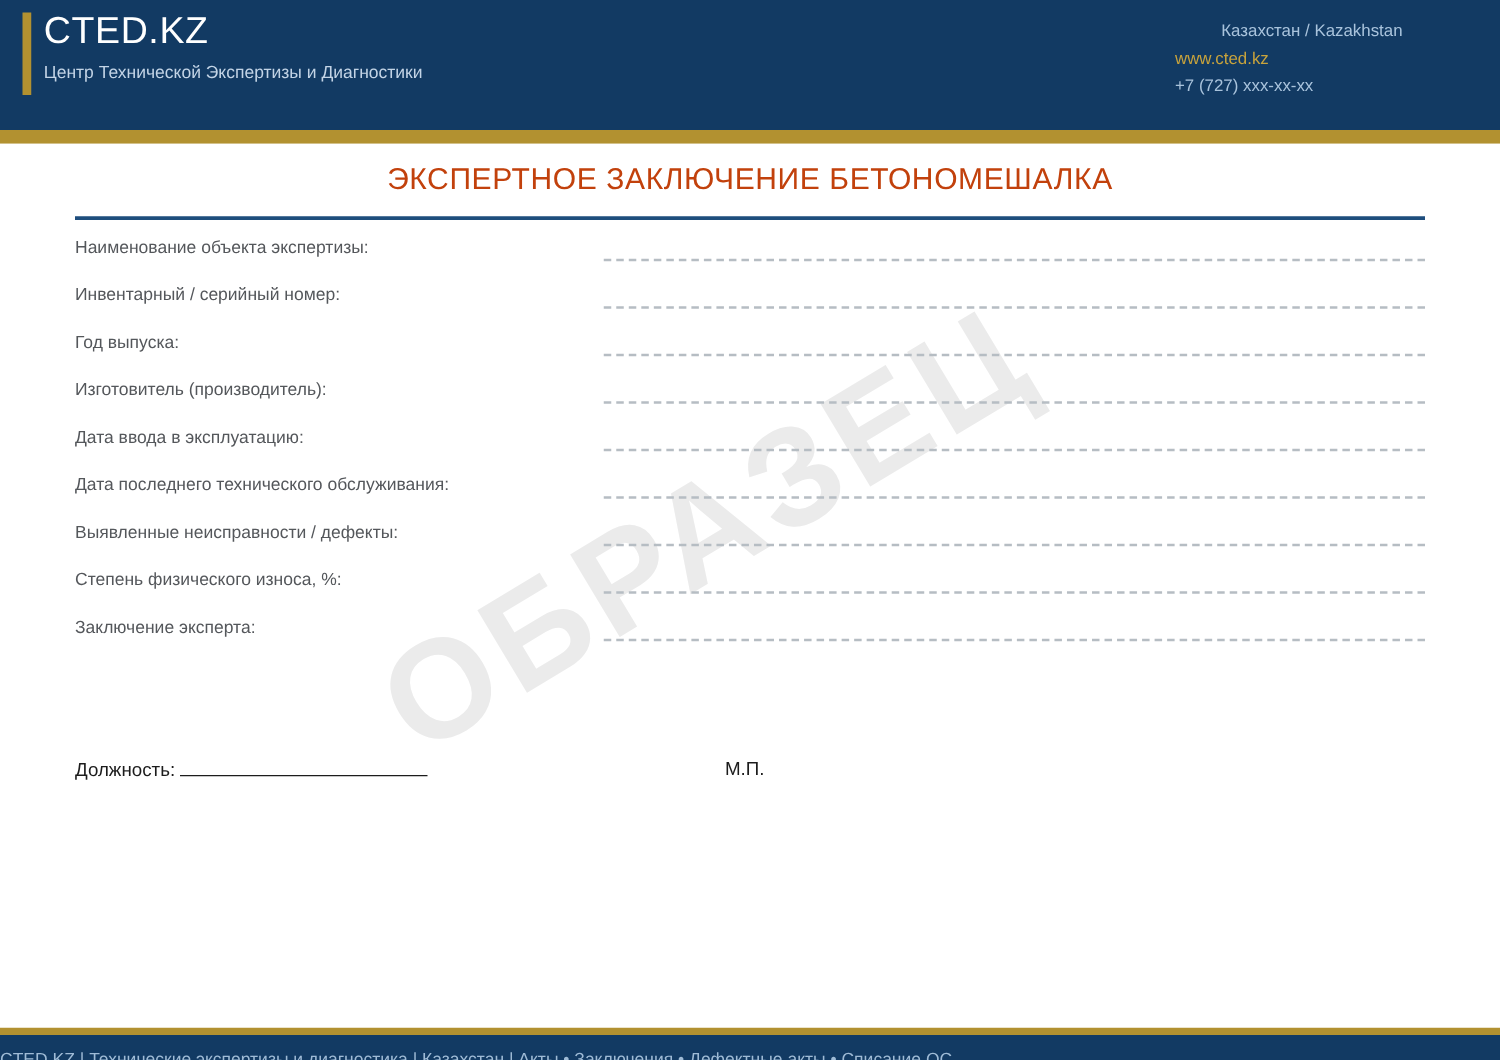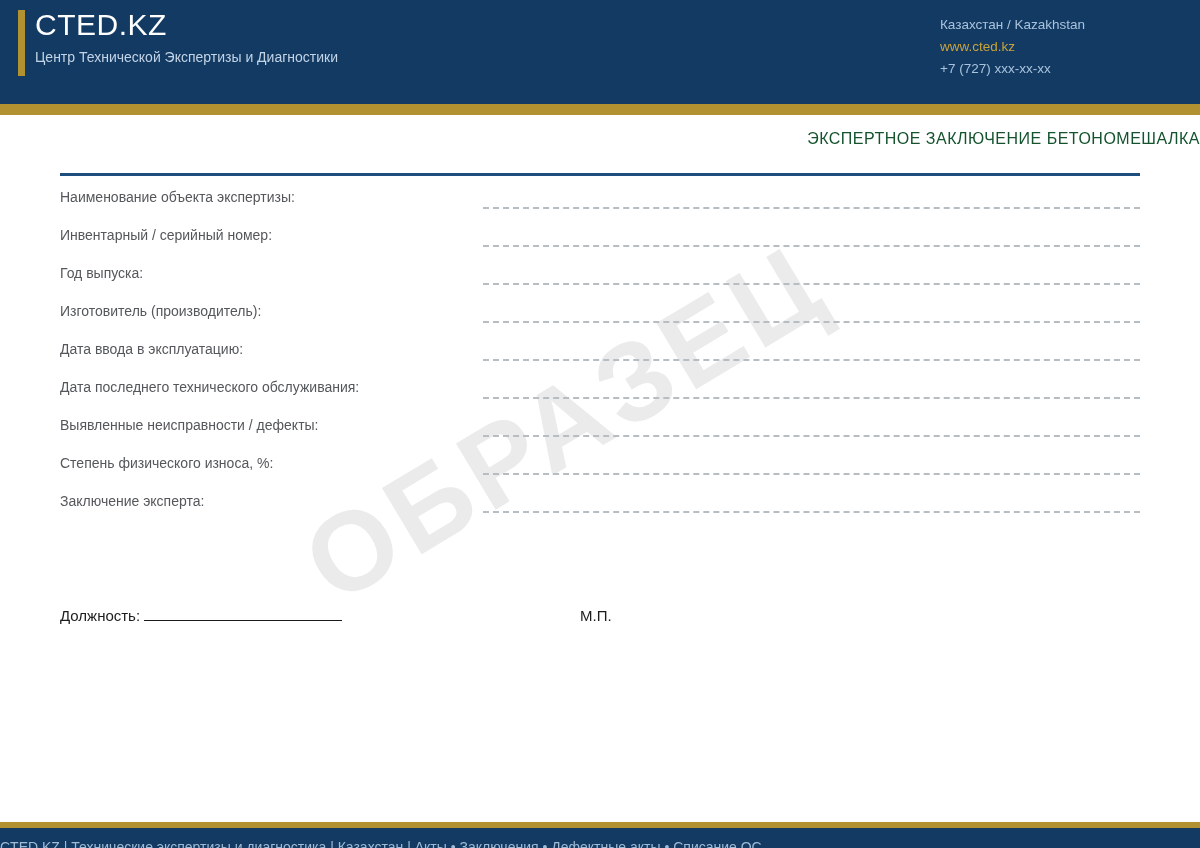--- a/index.html
+++ b/index.html
@@ -46,21 +46,21 @@
     font-size: 14px;
   }
   .header-right {
     position: absolute;
     left: 940px;
     top: 14px;
     font-size: 13.5px;
     line-height: 22px;
     text-align: left;
   }
-  .header-region { color: #a9c3dc; }
+  .header-region { color: #a9c3dc; margin-left: 37px; }
   .header-website {
     color: #c8a33c;
     text-decoration: none;
     display: block;
   }
   .header-phone { color: #a9c3dc; }
 
   .gold-bar {
     height: 11px;
     background: #b29130;
@@ -83,23 +83,23 @@
     color: #ebebeb;
     white-space: nowrap;
     z-index: 0;
     pointer-events: none;
   }
   .doc-title {
     position: absolute;
     top: 15px;
     left: 0;
     width: 100%;
-    text-align: right;
-    color: #14532d;
-    font-size: 16px;
+    text-align: center;
+    color: #c2410c;
+    font-size: 24px;
     font-weight: 500;
     letter-spacing: 0.5px;
     z-index: 1;
   }
   .title-rule {
     position: absolute;
     top: 58px;
     left: 60px;
     width: 1080px;
     height: 3px;

